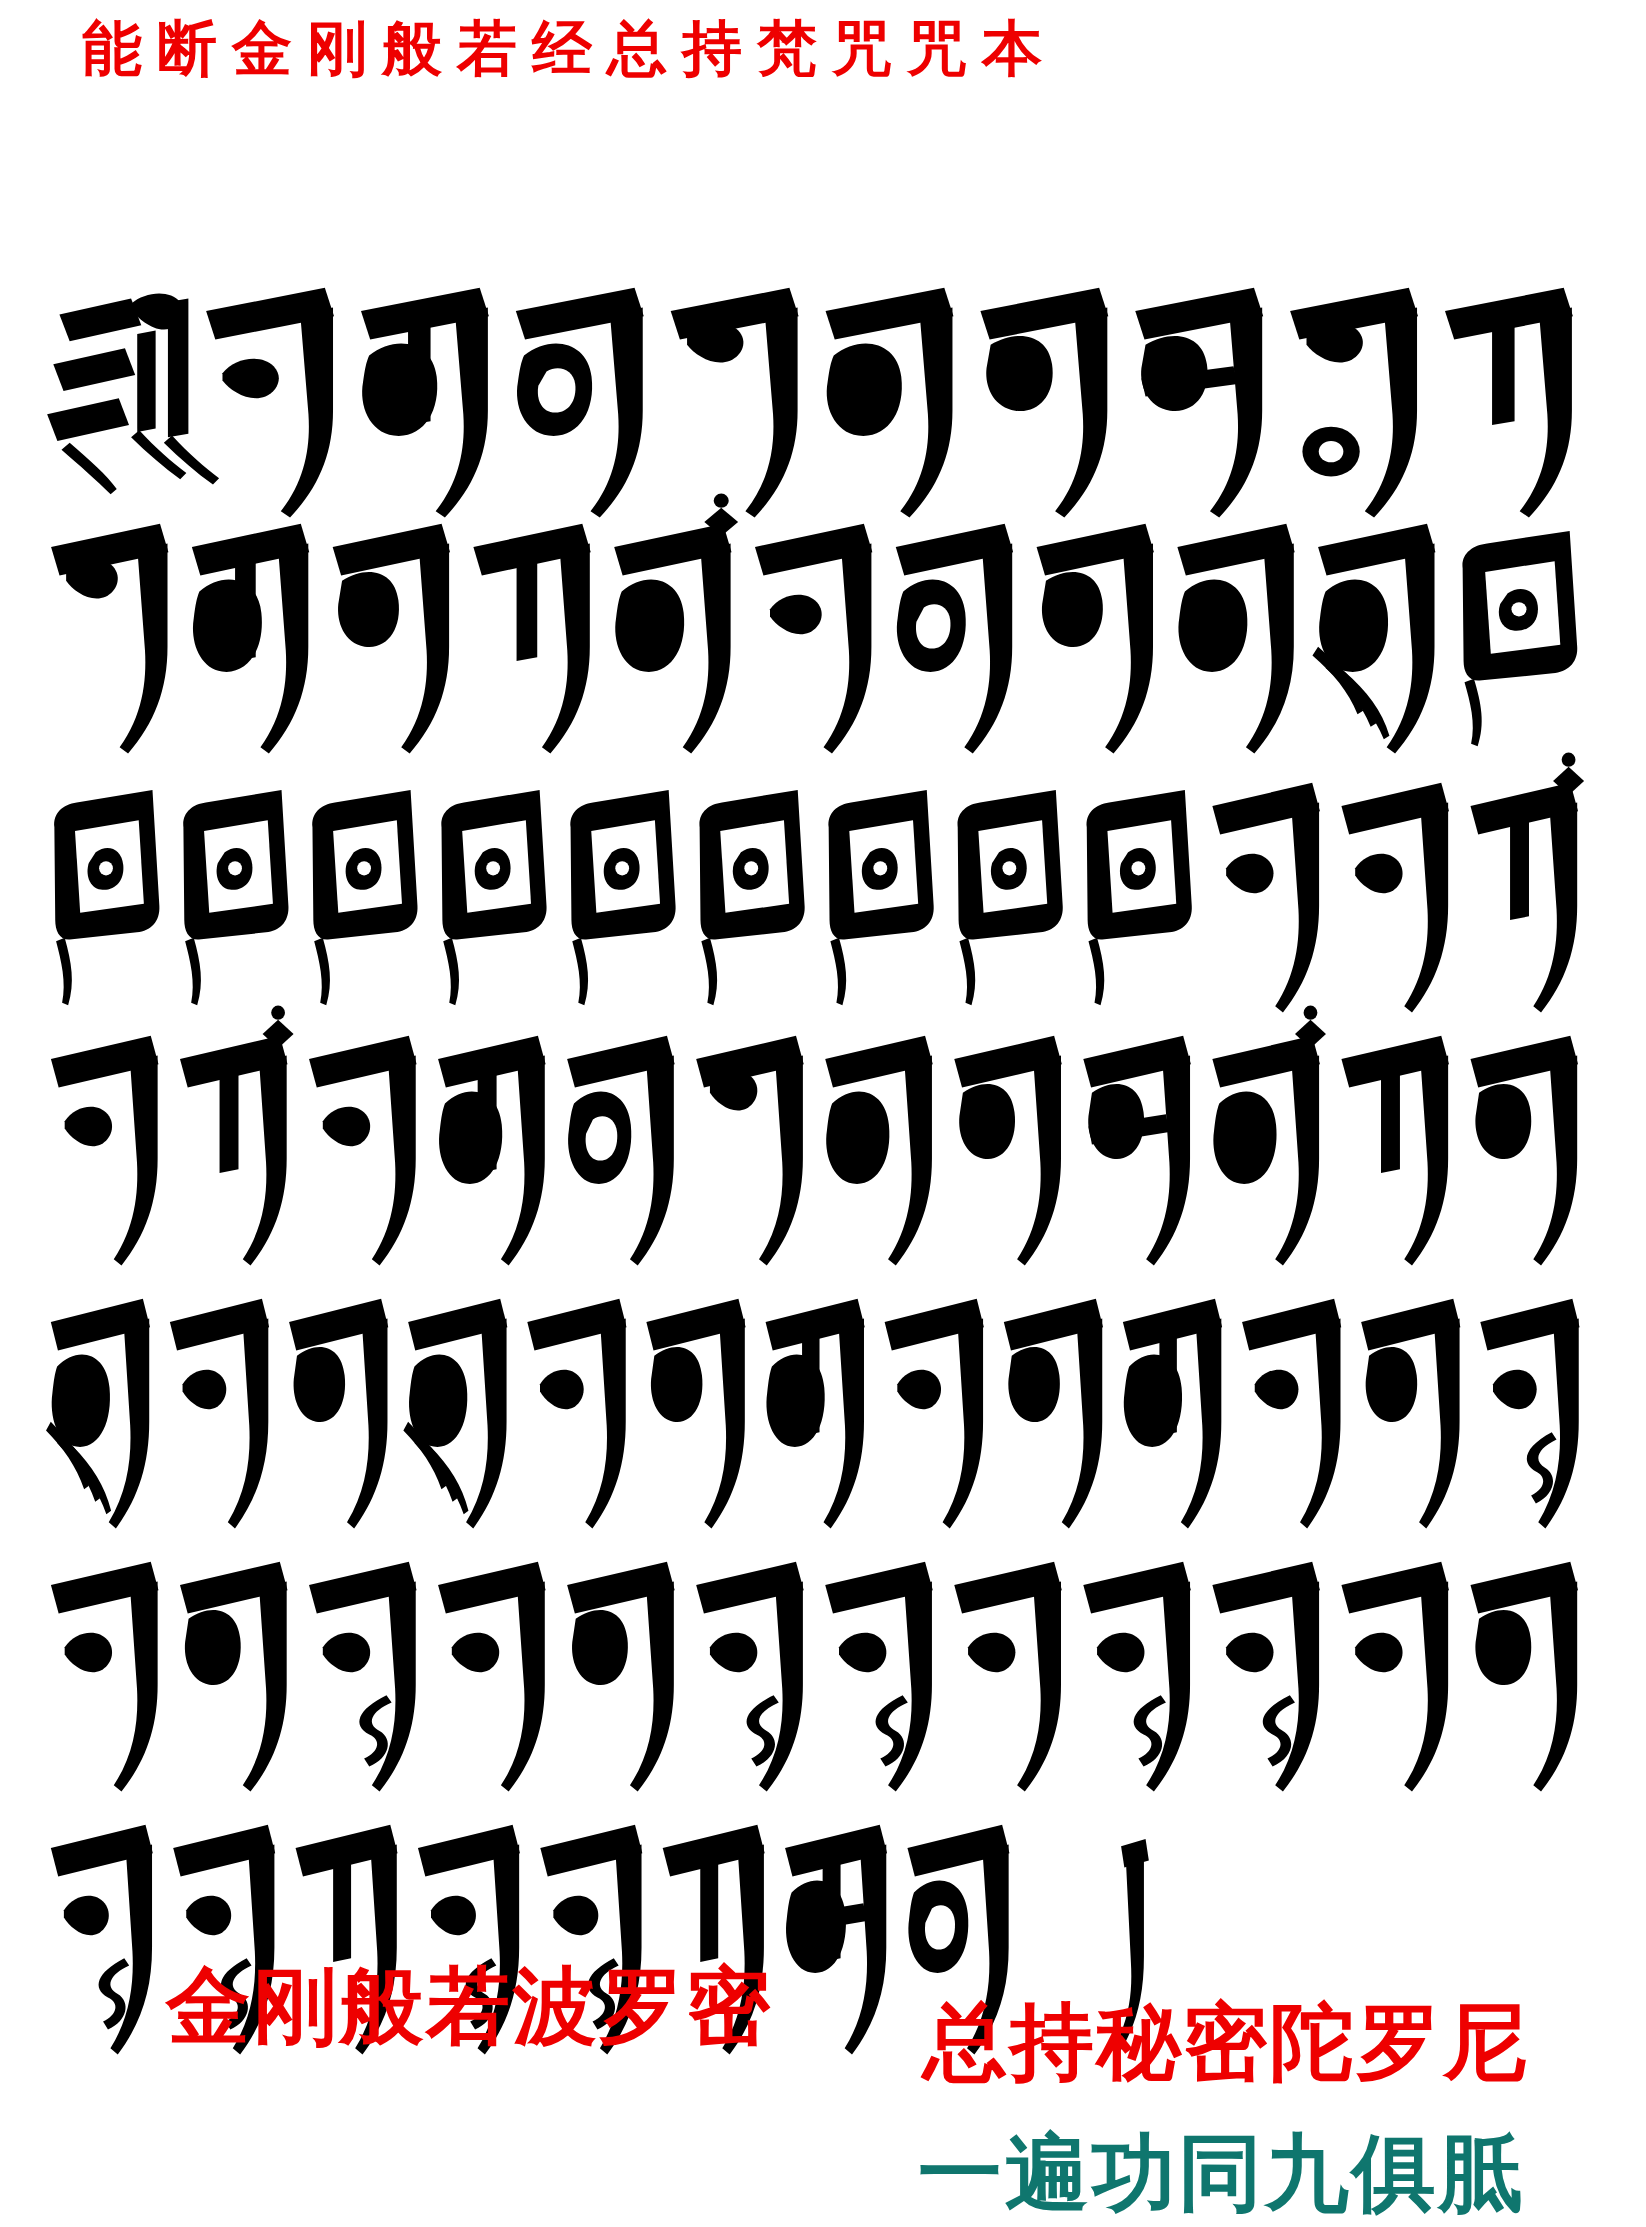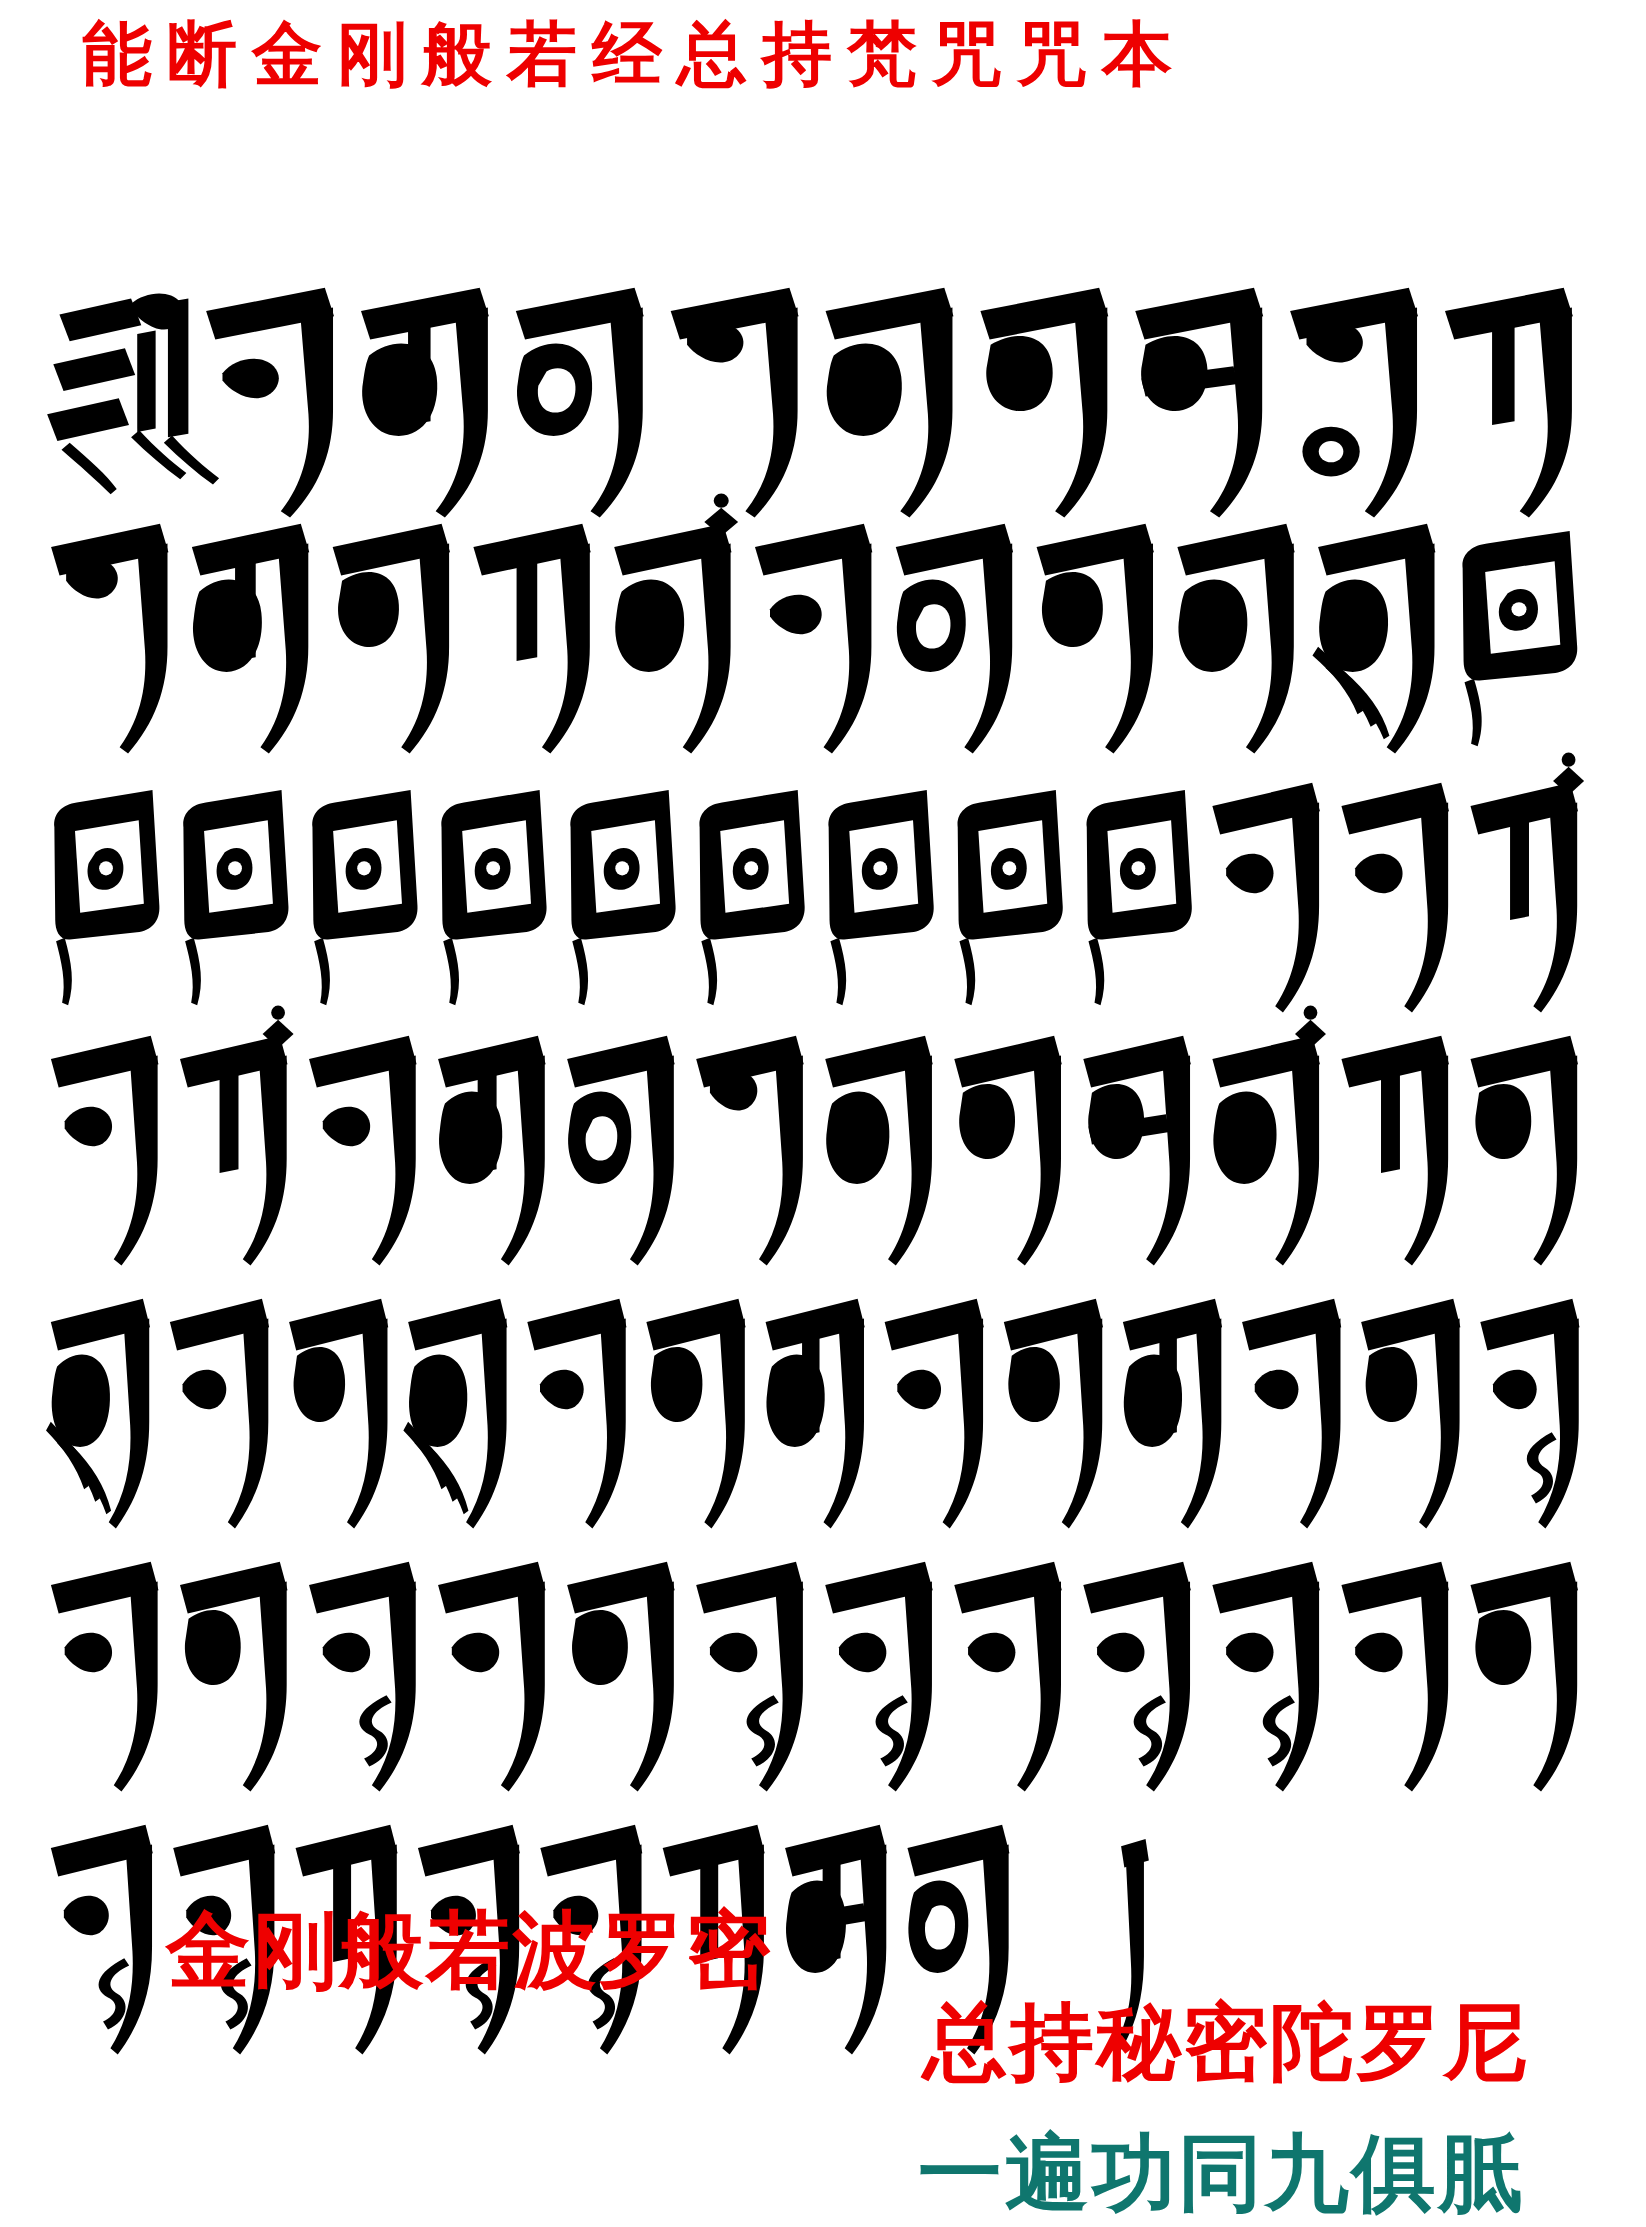--- a/index.html
+++ b/index.html
@@ -7,21 +7,21 @@
     position:relative;
     width:1647px;height:2228px;
     background:#ffffff;
     overflow:hidden;
     font-family:"Liberation Serif", serif;
   }
   .title{
     position:absolute;
     left:82px;top:16px;
     width:1533px;
-    font-size:70px;
+    font-size:60px;
     font-weight:bold;
     letter-spacing:15px;
     white-space:nowrap;
     line-height:1.1;
   }
   .mantra{
     position:absolute;
     left:0;top:0;width:1647px;height:2228px;
   }
   .mantra svg{position:absolute;left:0;display:block;}
@@ -513,21 +513,21 @@
           <path d="M32,106 C44,98 58,104 60,120 C62,140 52,154 38,152 C26,150 22,136 24,122 Z" fill="#ffffff"></path>
           <path d="M94,42 L126,34 L126,150 C126,198 112,236 84,270 L75,263 C99,228 104,190 102,154 Z" fill="#000000"></path>
         </g>
         <g transform="translate(1185.0,26) scale(0.917,1)">
           <path d="M80,36 L110,28 L114,52 L84,60 Z" fill="#000000"></path>
           <path d="M86,54 L108,48 L108,160 C108,206 98,238 78,268 L71,262 C91,230 94,198 92,166 Z" fill="#000000"></path>
         </g>
       </svg>
     </div>
 
-  <div class="footer-text" style="left: 166px; top: 1909px; color: rgb(238, 0, 0);">金刚般若波罗密</div>
+  <div class="footer-text" style="left: 166px; top: 1965px; color: rgb(238, 0, 0);">金刚般若波罗密</div>
 
   <div class="footer-text" style="left: 923px; top: 2007px; color: rgb(238, 0, 0); font-family: Liberation Mono, monospace;">总持秘密陀罗尼</div>
 
 
   <div class="footer-text" style="left: 918px; top: 2132px; color: #0f766e;">一遍功同九俱胝</div>
 
 </div>
 
 
 </body></html>

